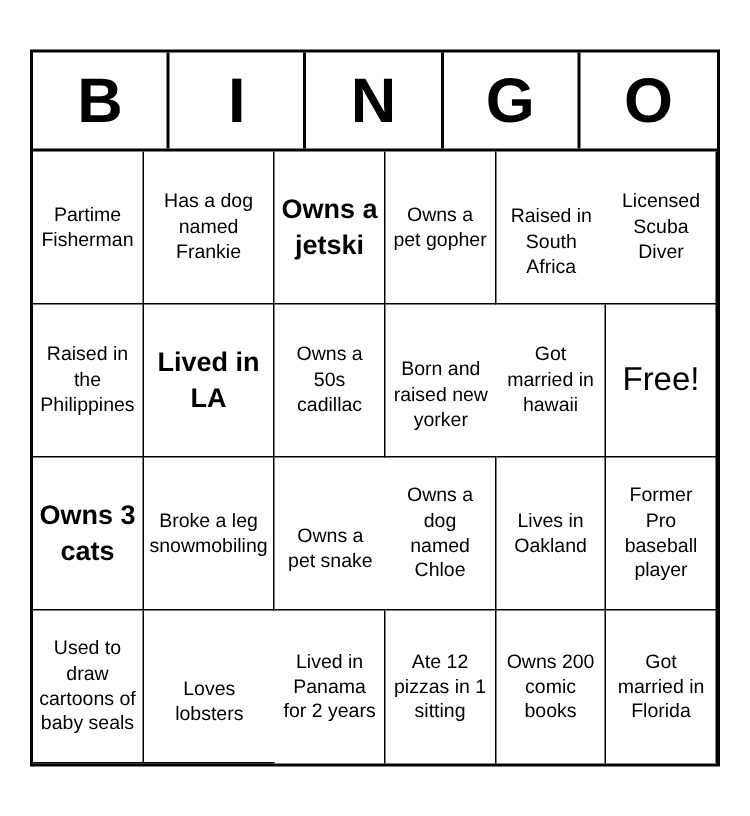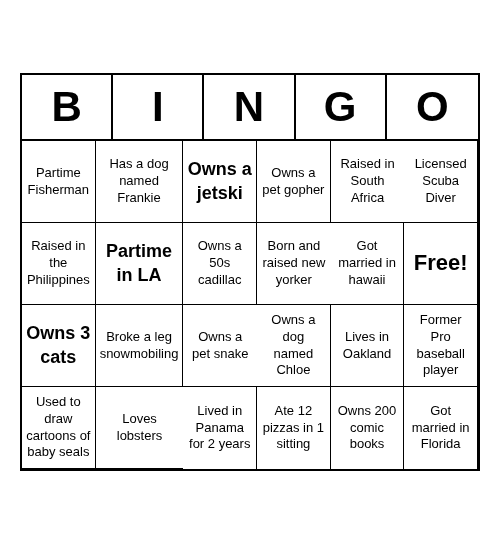--- a/index.html
+++ b/index.html
@@ -47,27 +47,28 @@
       display: flex;
       align-items: center;
       justify-content: center;
       text-align: center;
       padding: 6px 4px;
       font-size: 13px;
       line-height: 1.3;
     }
     .bingo-cell:nth-child(5n) {
       border-right: none;
+      margin-top: 20px;
     }
     .bingo-cell:nth-child(n+21) {
       border-bottom: none;
     }
     .bingo-cell.free {
       font-size: 22px;
-      font-weight: bold;
+      font-weight: normal;
     }
     .bingo-cell.large-text {
       font-size: 18px;
       font-weight: bold;
     }
   </style>
 </head>
 <body>
 
 <div class="bingo-card">
@@ -79,21 +80,21 @@
       <div class="bingo-letter">O</div>
     </div>
   <div class="bingo-grid">
   <div class="bingo-cell">Partime Fisherman</div>
       <div class="bingo-cell">Has a dog named Frankie</div>
       <div class="bingo-cell large-text">Owns a jetski</div>
       <div class="bingo-cell">Owns a pet gopher</div>
       <div class="bingo-cell">Raised in South Africa</div>
       <div class="bingo-cell">Licensed Scuba Diver</div>
       <div class="bingo-cell">Raised in the Philippines</div>
-      <div class="bingo-cell large-text">Partime in LA</div>
+      <div class="bingo-cell large-text">Lived in LA</div>
       <div class="bingo-cell">Owns a 50s cadillac</div>
       <div class="bingo-cell">Born and raised new yorker</div>
       <div class="bingo-cell">Got married in hawaii</div>
       <div class="bingo-cell free">Free!</div>
       <div class="bingo-cell large-text">Owns 3 cats</div>
       <div class="bingo-cell">Broke a leg snowmobiling</div>
       <div class="bingo-cell">Owns a pet snake</div>
       <div class="bingo-cell">Owns a dog named Chloe</div>
       <div class="bingo-cell">Lives in Oakland</div>
       <div class="bingo-cell">Former Pro baseball player</div>

